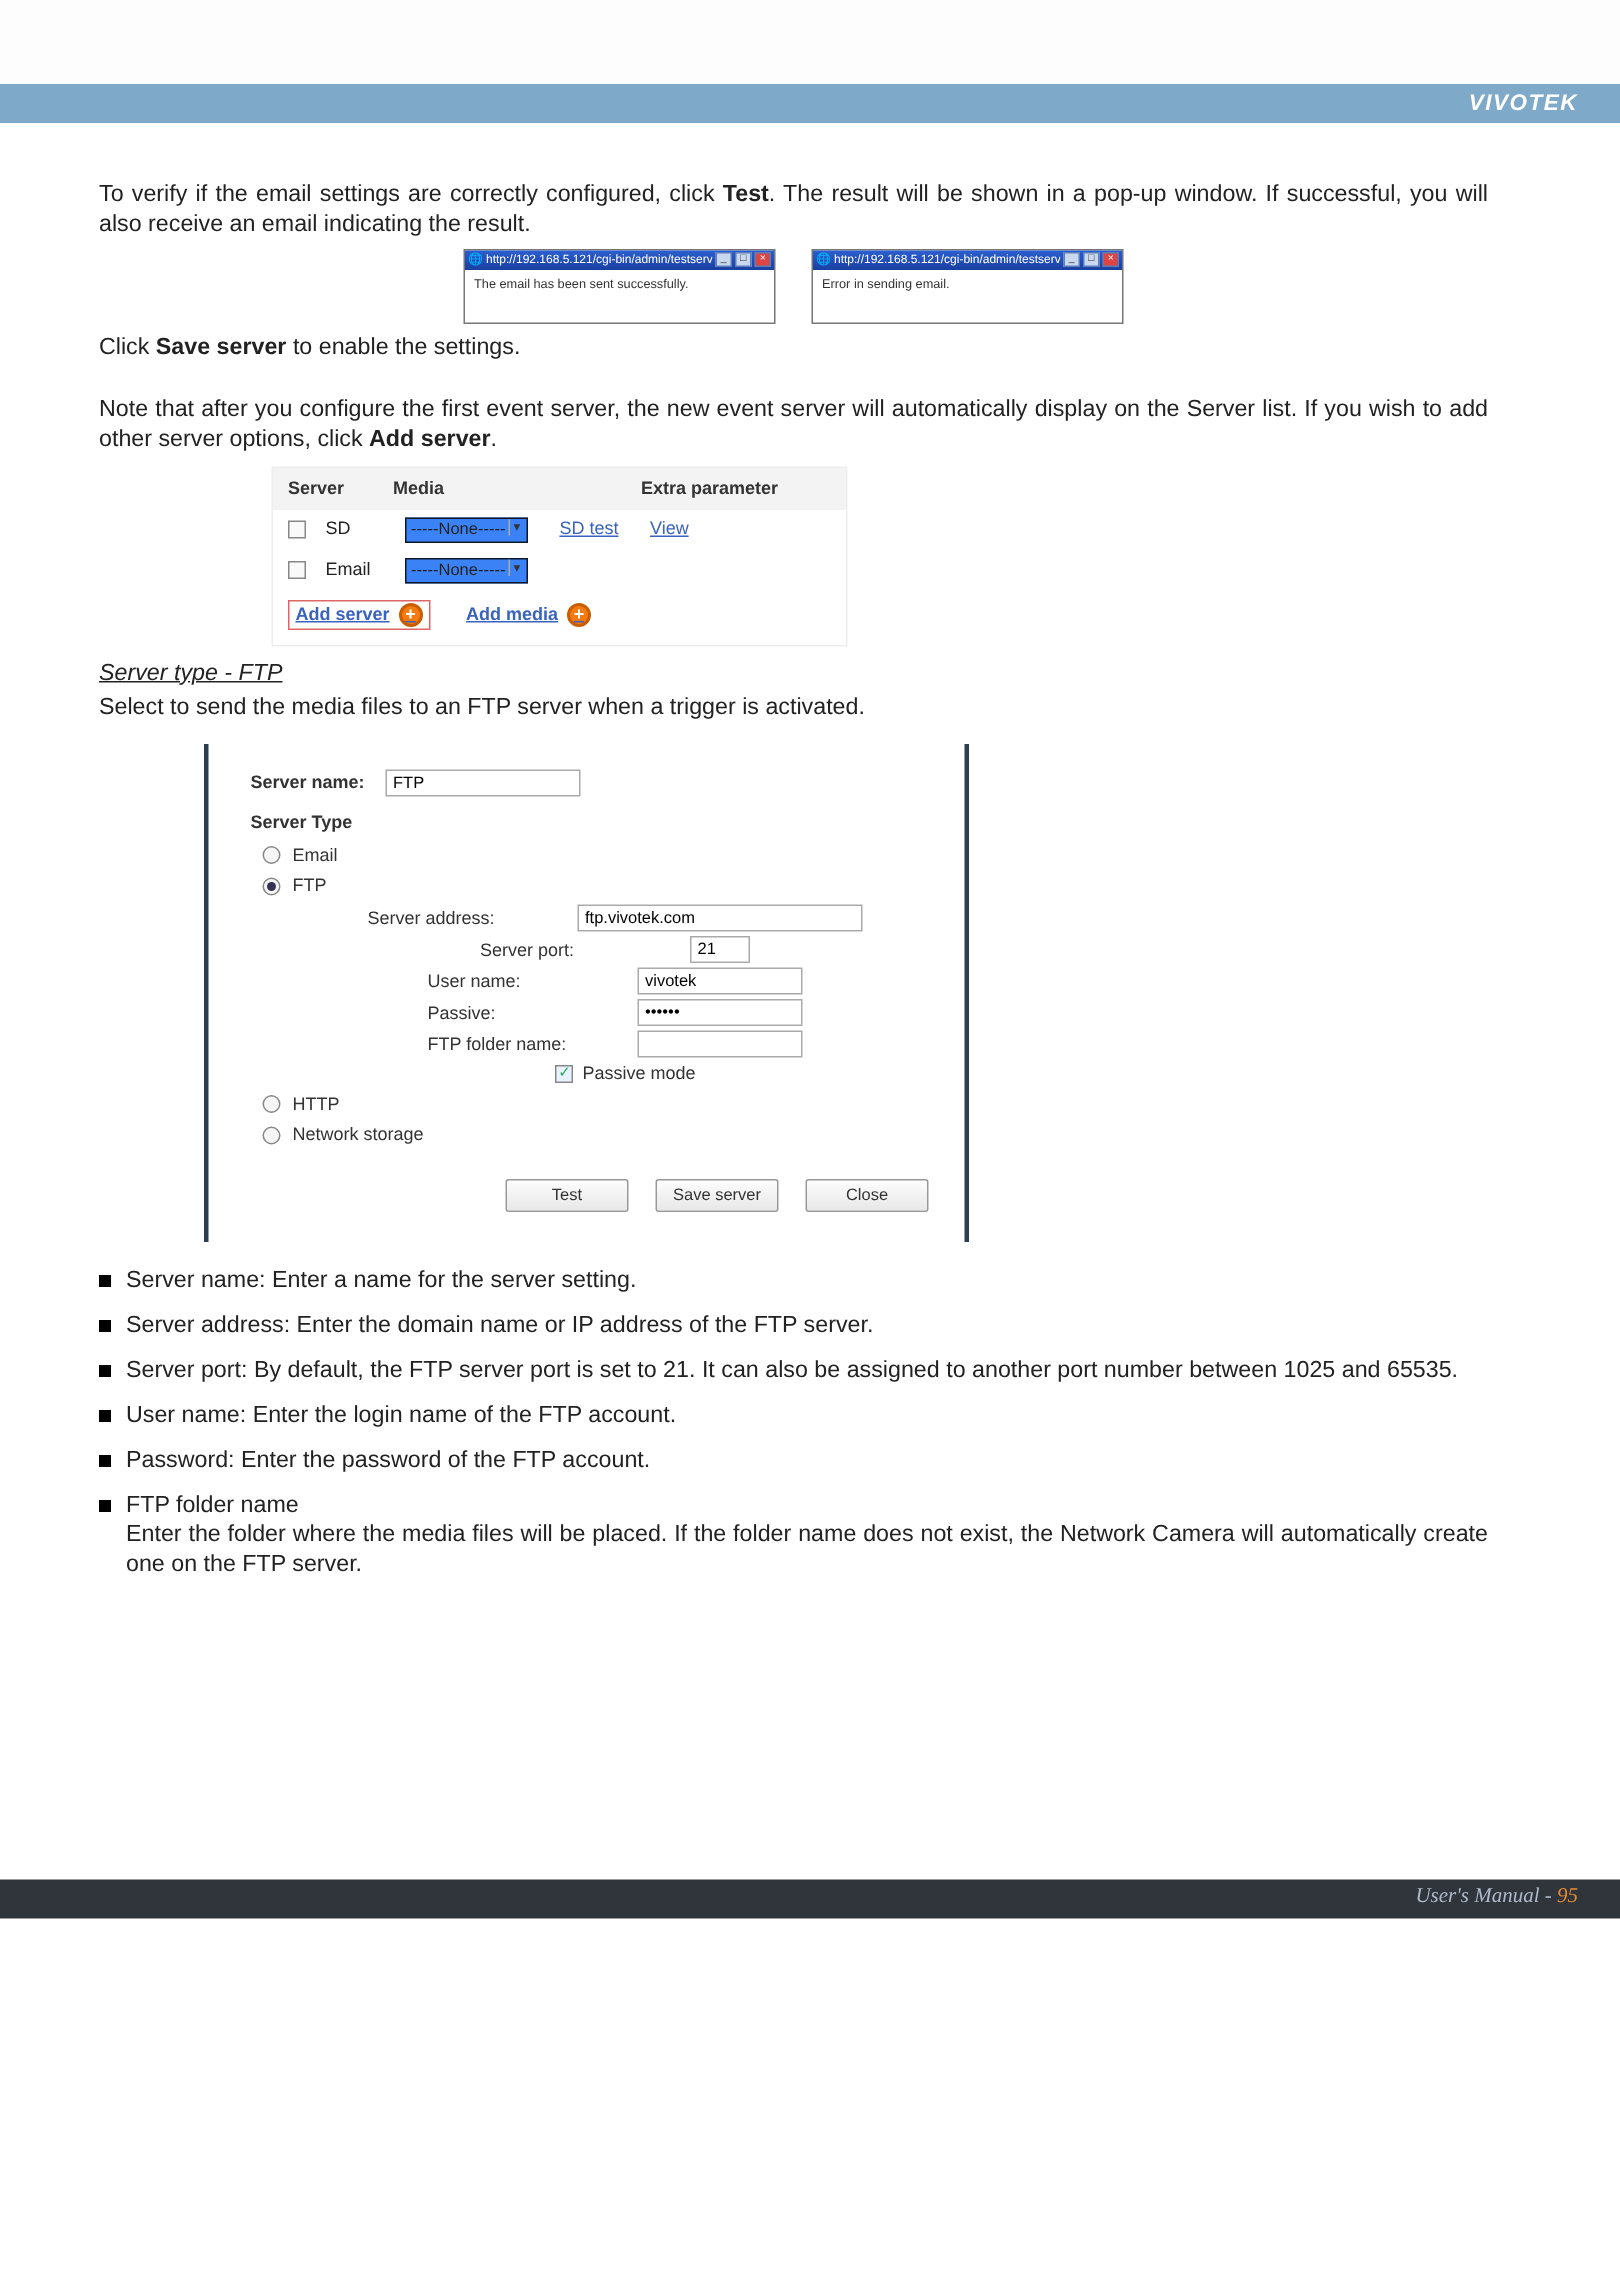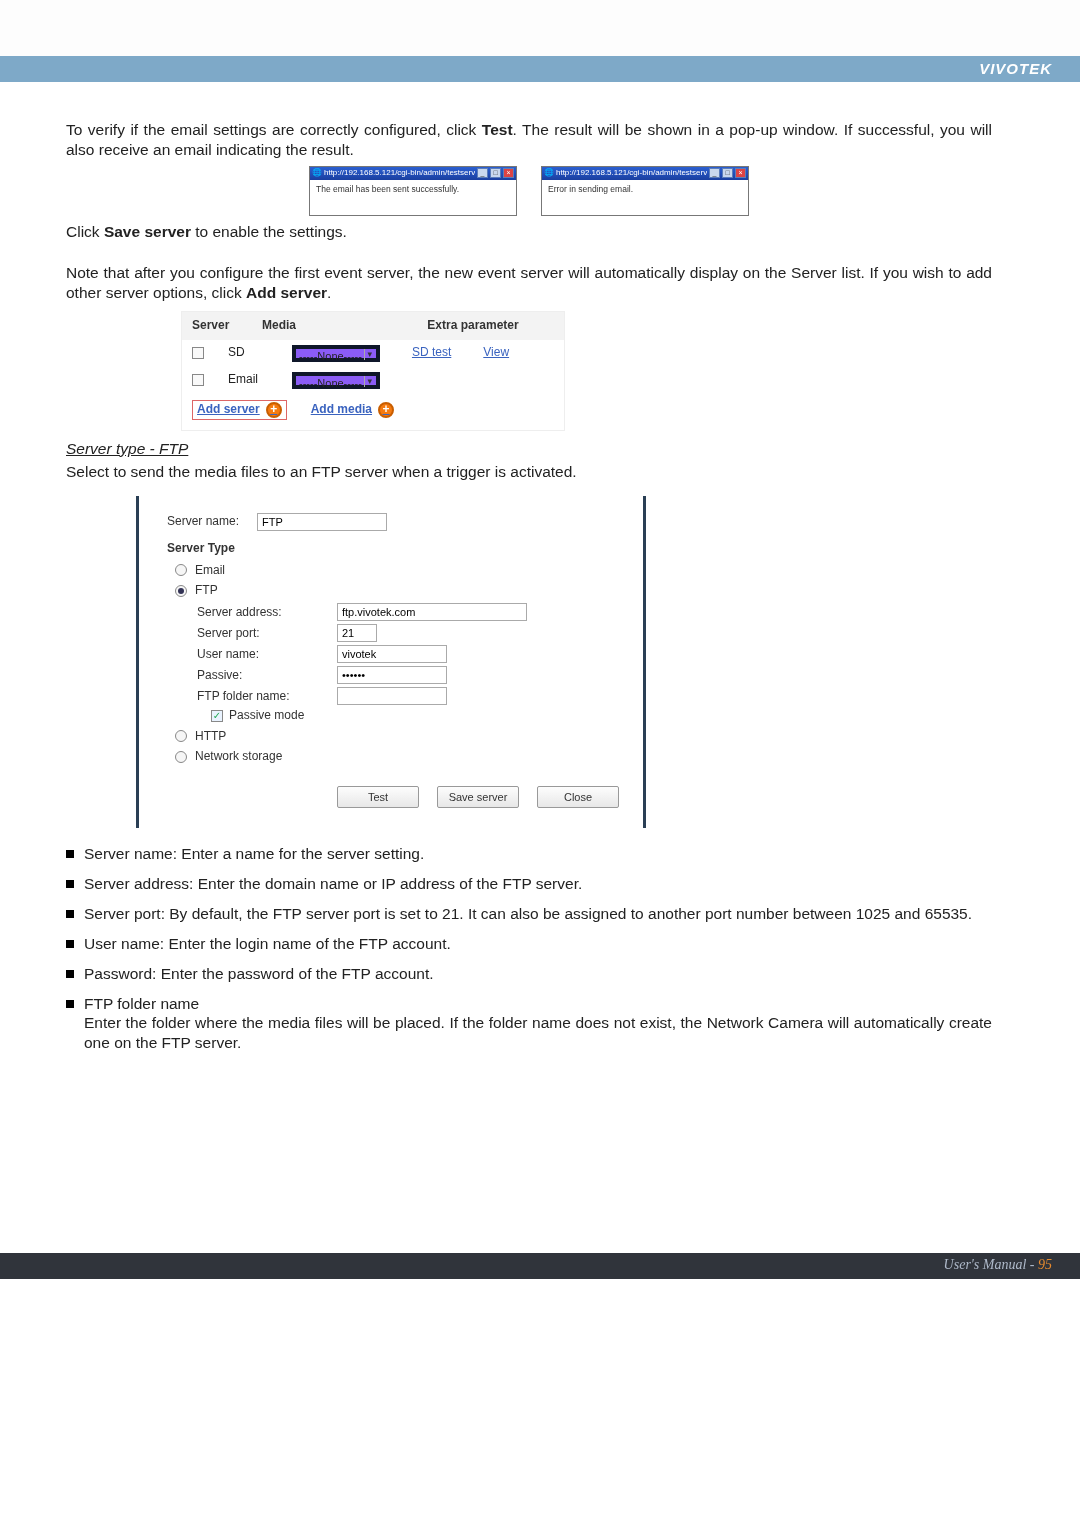--- a/index.html
+++ b/index.html
@@ -82,33 +82,33 @@
   }
   .st-head > div { padding: 6px 10px; }
   .st-c1 { width: 70px; }
   .st-c2 { width: 130px; }
   .st-c3 { flex: 1; text-align: center; }
   .st-row {
     display: flex;
     align-items: center;
     font-size: 12px;
     padding: 5px 10px;
-    gap: 24px;
+    gap: 13px;
   }
   .st-row .chk {
     width: 12px; height: 12px; border: 1px solid #888; background: #f9f9f9;
     position: relative;
   }
   .st-row .lbl { width: 40px; }
   .mini-select {
-    border: 4px solid #0f172a;
+    border: 1px solid #0f172a;
     height: 17px;
     font-size: 11px;
     padding: 0 14px 0 3px;
-    background: #8b5cf6;
+    background: #3b82f6;
     position: relative;
     display: inline-block;
     min-width: 78px;
   }
   .mini-select::after {
     content: "▾";
     position: absolute;
     right: 2px; top: 0;
     font-size: 9px;
     color: #333;
@@ -152,21 +152,21 @@
     border-right: 3px solid #2a3f55;
     padding: 14px 20px 20px 28px;
     font-size: 12px;
     color: #333;
   }
   .ftp-panel .row {
     display: flex;
     align-items: center;
     margin: 3px 0;
   }
-  .ftp-panel .row .label1 { font-weight: normal; width: 90px; }
+  .ftp-panel .row .label1 { font-weight: bold; width: 90px; }
   .ftp-panel input[type=text], .ftp-panel input[type=password] {
     border: 1px solid #aaa;
     height: 18px;
     font-size: 11px;
     padding: 0 4px;
     width: 130px;
     background: #fff;
   }
   .ftp-panel .section-h {
     font-weight: bold;
@@ -181,21 +181,21 @@
     width: 12px; height: 12px; border-radius: 50%;
     border: 1px solid #888; background: #f6f6f6;
     position: relative;
   }
   .radio.checked::after {
     content: ""; position: absolute; inset: 2px;
     background: #335; border-radius: 50%;
   }
   .ftp-fields { margin-left: 30px; }
   .ftp-fields .frow {
-    display: flex; align-items: center; margin: 3px 0;
+    display: flex; align-items: center; margin: 3px 0; justify-content: center;
   }
   .ftp-fields .flabel { width: 140px; font-size: 12px; }
   .cb-row { display: flex; align-items: center; gap: 6px; margin: 4px 0 0 0; }
   .cb {
     width: 12px; height: 12px; border: 1px solid #888; background: #e9f3ff;
     display: flex; align-items: center; justify-content: center;
     font-size: 10px; color: #2a5;
   }
   .btn-bar {
     display: flex; gap: 18px; margin: 22px 0 0 170px;

